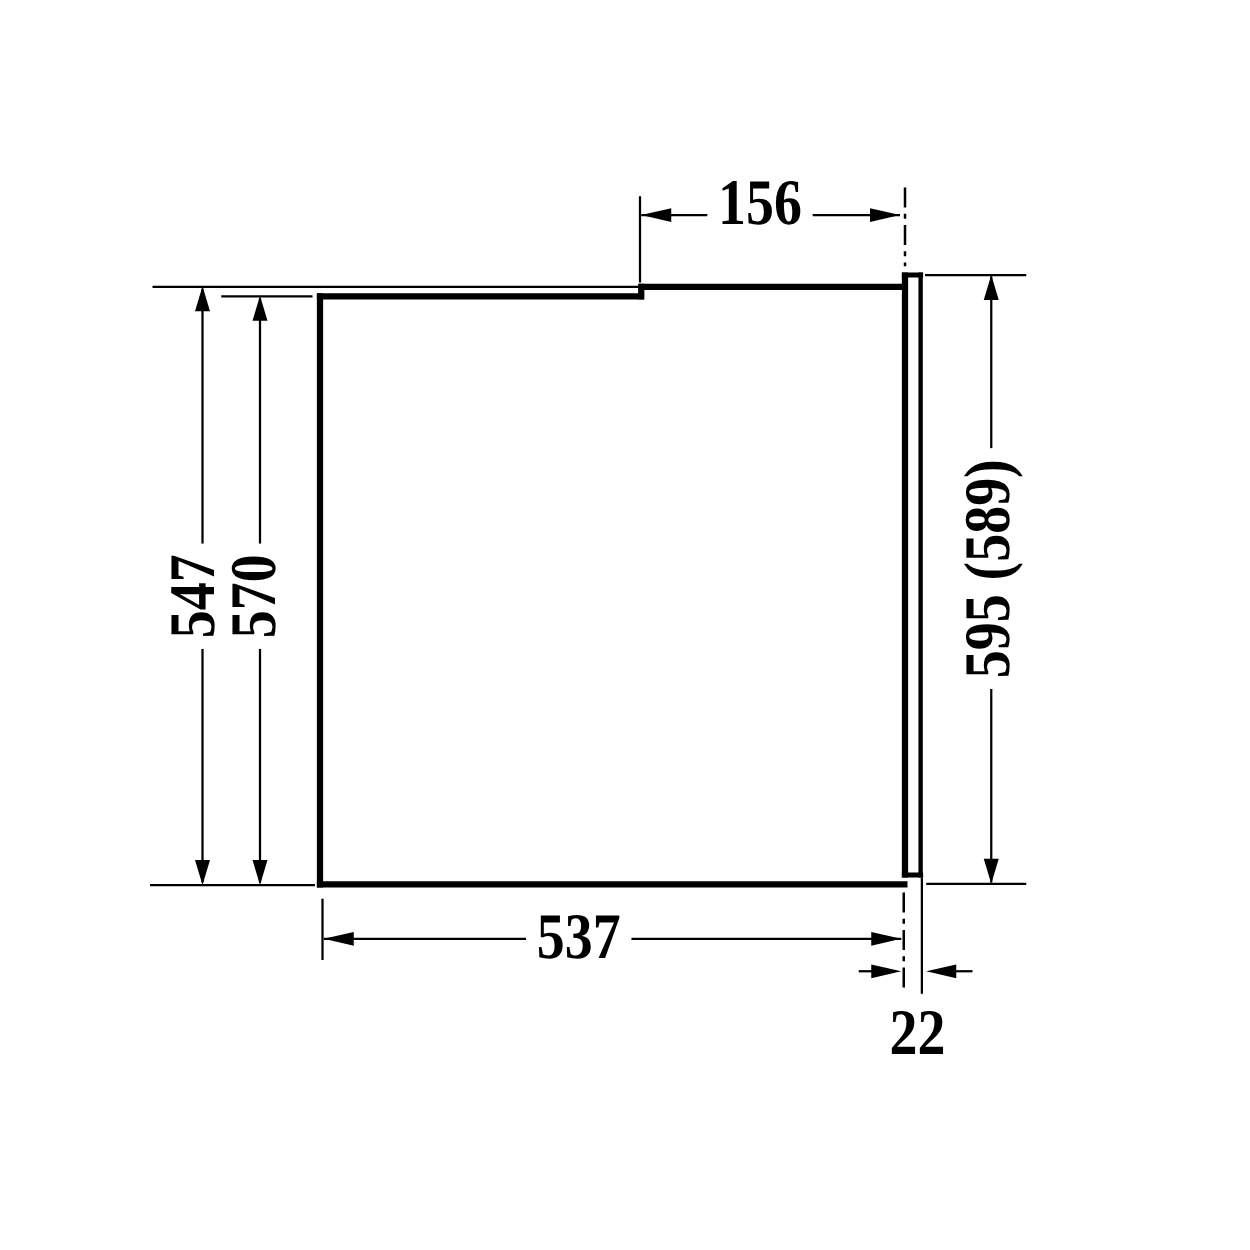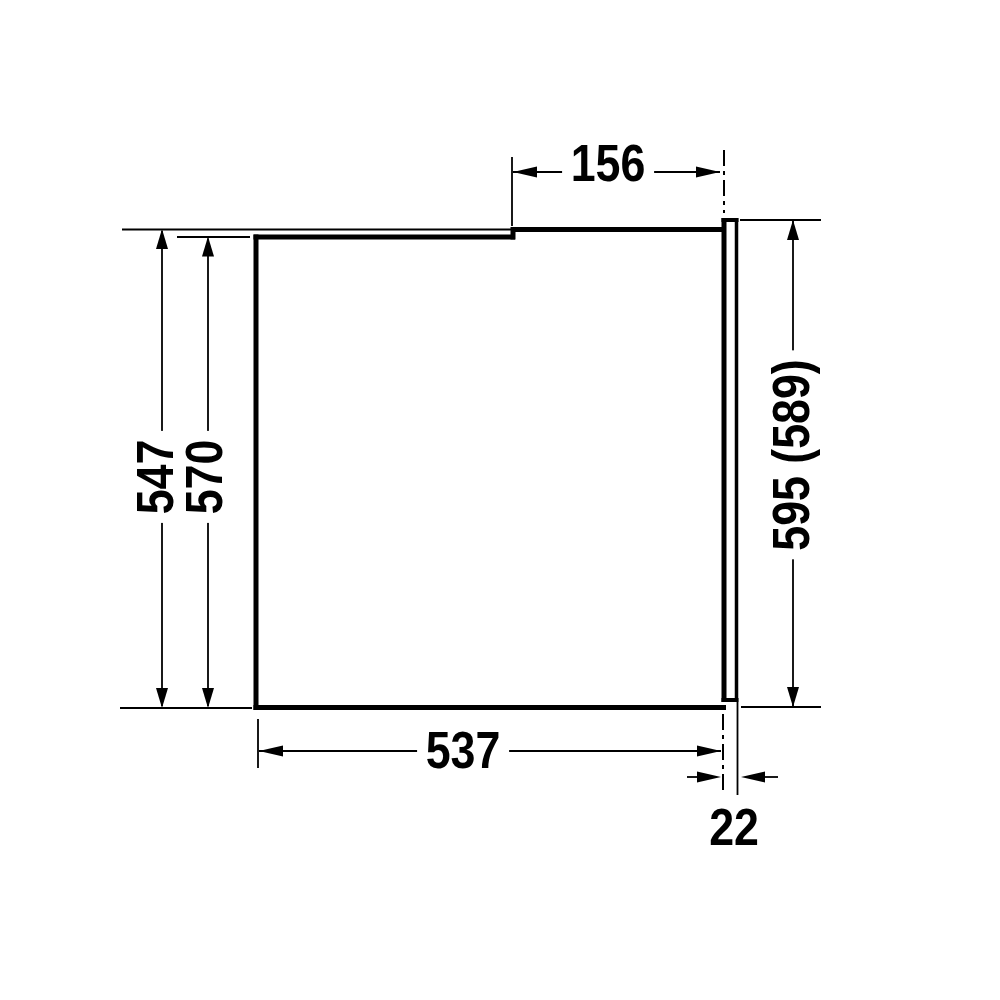--- a/index.html
+++ b/index.html
@@ -1,20 +1,20 @@
 <!DOCTYPE html>
 <html style="--line: #000000; --bg: #ffffff;"><head>
 <meta charset="utf-8">
 <style>
   html,body{margin:0;padding:0;background:#fff;}
   #canvas{
     position:relative;
     width:1000px;height:1000px;
     background:var(--bg,#fff);
-    font-family:Liberation Sans, sans-serif;
+    font-family:Liberation Serif, serif;
     overflow:hidden;
   }
   #drawing{position:absolute;left:0;top:0;}
   .dim-label{
     position:absolute;
     transform:translate(-50%,-50%) scaleX(0.86);
     font-weight:700;
     font-size:52px;
     line-height:1;
     color:var(--line,#000);

